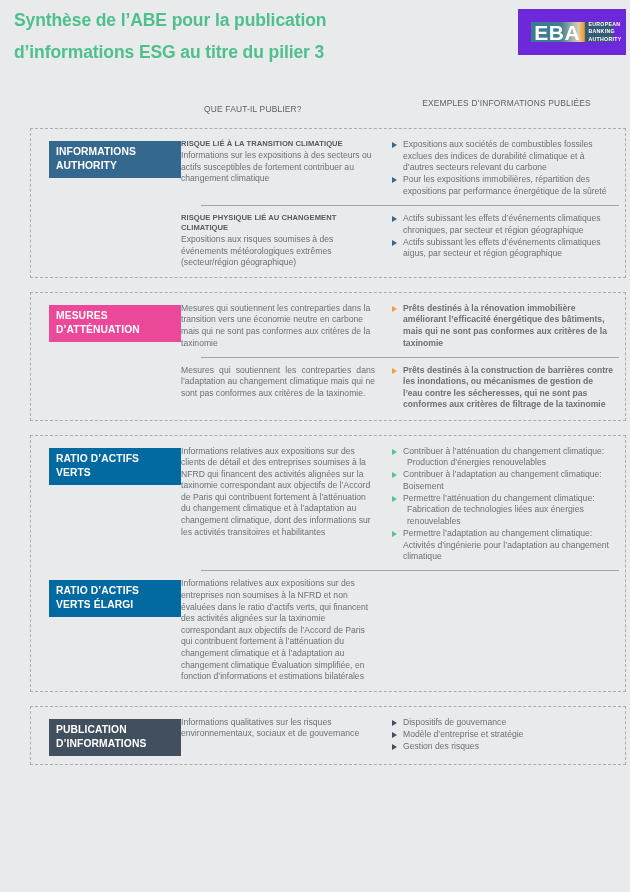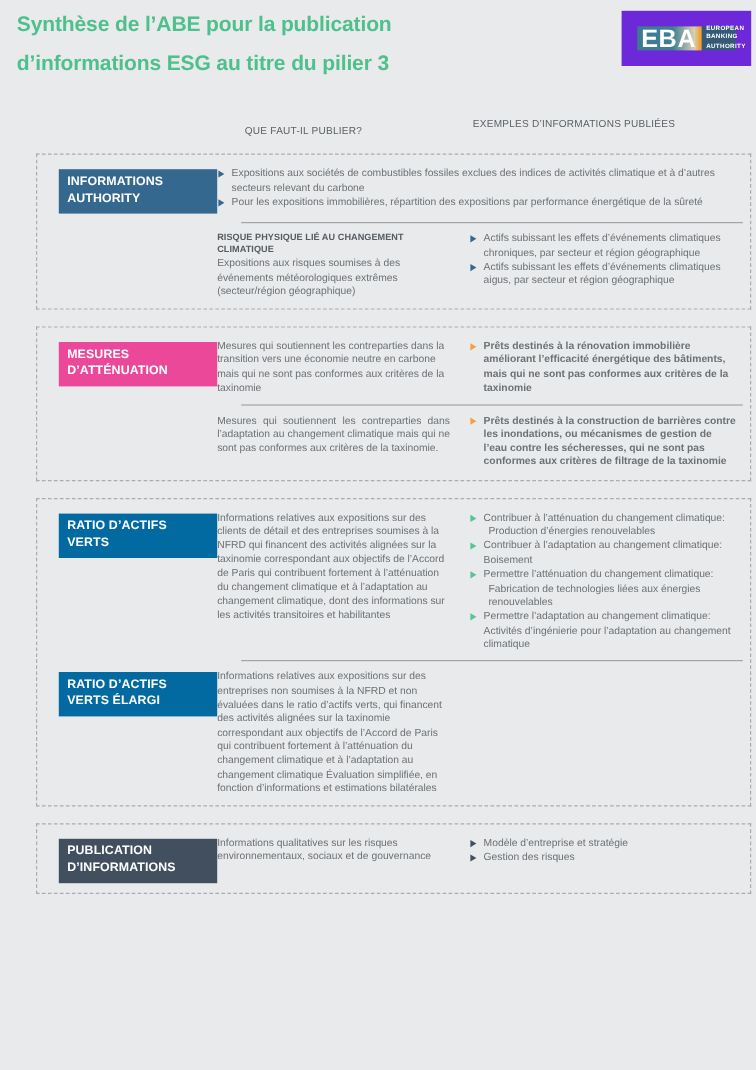--- a/index.html
+++ b/index.html
@@ -75,20 +75,21 @@
   }
   .col-head-1 {
     position: absolute;
     left: 196px; top: 4px;
     width: 190px;
   }
   .col-head-2 {
     position: absolute;
     left: 386px; top: -2px;
     width: 225px;
+    text-align: center;
     line-height: 11.5px;
   }
 
   
   .section {
     margin: 0 12px 14px 22px;
     border: 1px dashed #a8adb1;
     background: transparent;
     padding: 10px 0 8px 0;
   }
@@ -198,24 +199,28 @@
   <div class="col-heads">
     <div class="col-head-1">QUE FAUT-IL PUBLIER?</div>
     <div class="col-head-2">EXEMPLES D’INFORMATIONS PUBLIÉES</div>
   </div>
 
   <div class="section">
     <div class="row">
       <div class="cell-label">
         <span class="tag blue">INFORMATIONS AUTHORITY</span>
       </div>
+      <div class="cell-mid">
+        <span class="kicker">RISQUE LIÉ À LA TRANSITION CLIMATIQUE</span>
+        <p>Informations sur les expositions à des secteurs ou actifs susceptibles de fortement contribuer au changement climatique</p>
+      </div>
       <div class="cell-right">
         <ul class="bullets b-blue">
           <li>
-              <span class="txt">Expositions aux sociétés de combustibles fossiles exclues des indices de activités climatique et à d’autres secteurs relevant du carbone</span>
+              <span class="txt">Expositions aux sociétés de combustibles fossiles exclues des indices de durabilité climatique et à d’autres secteurs relevant du carbone</span>
             </li>
           <li>
               <span class="txt">Pour les expositions immobilières, répartition des expositions par performance énergétique de la sûreté</span>
             </li>
         </ul>
       </div>
     </div>
 
     <div class="divider"></div>
 
@@ -317,20 +322,23 @@
     <div class="row">
       <div class="cell-label">
         <span class="tag slate">PUBLICATION D’INFORMATIONS</span>
       </div>
       <div class="cell-mid">
         <p>Informations qualitatives sur les risques environnementaux, sociaux et de gouvernance</p>
       </div>
       <div class="cell-right">
         <ul class="bullets b-slate">
           <li>
+              <span class="txt">Dispositifs de gouvernance</span>
+            </li>
+          <li>
               <span class="txt">Modèle d’entreprise et stratégie</span>
             </li>
           <li>
               <span class="txt">Gestion des risques</span>
             </li>
         </ul>
       </div>
     </div>
   </div>
 

